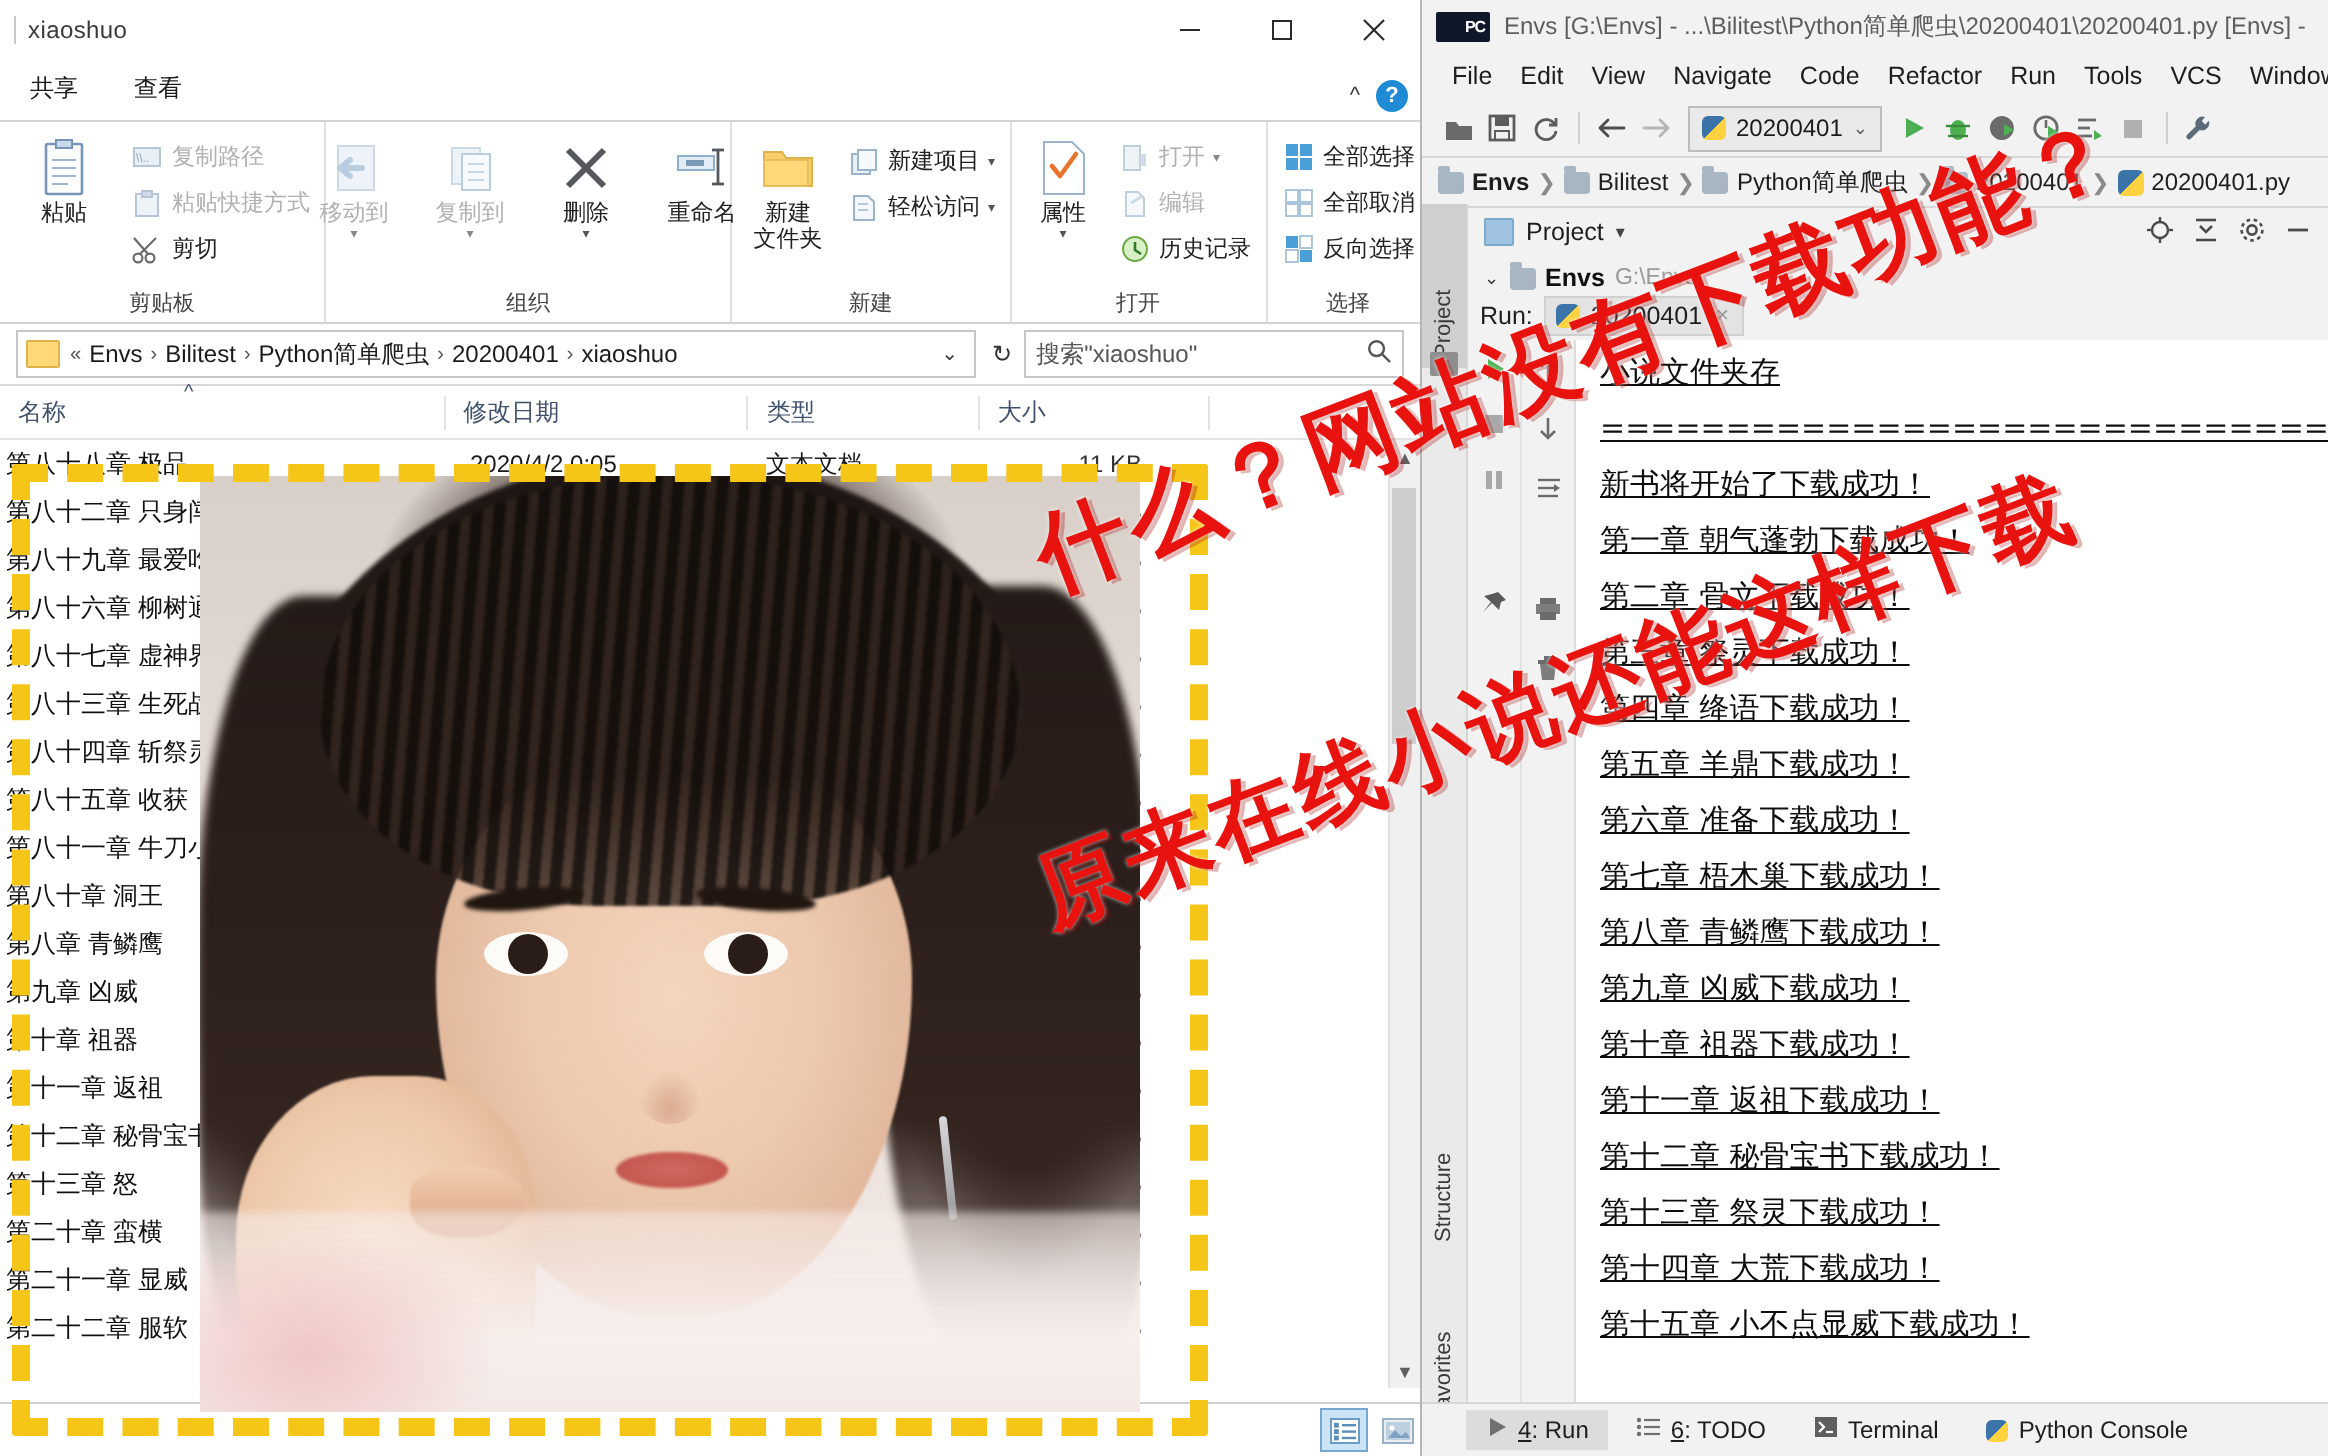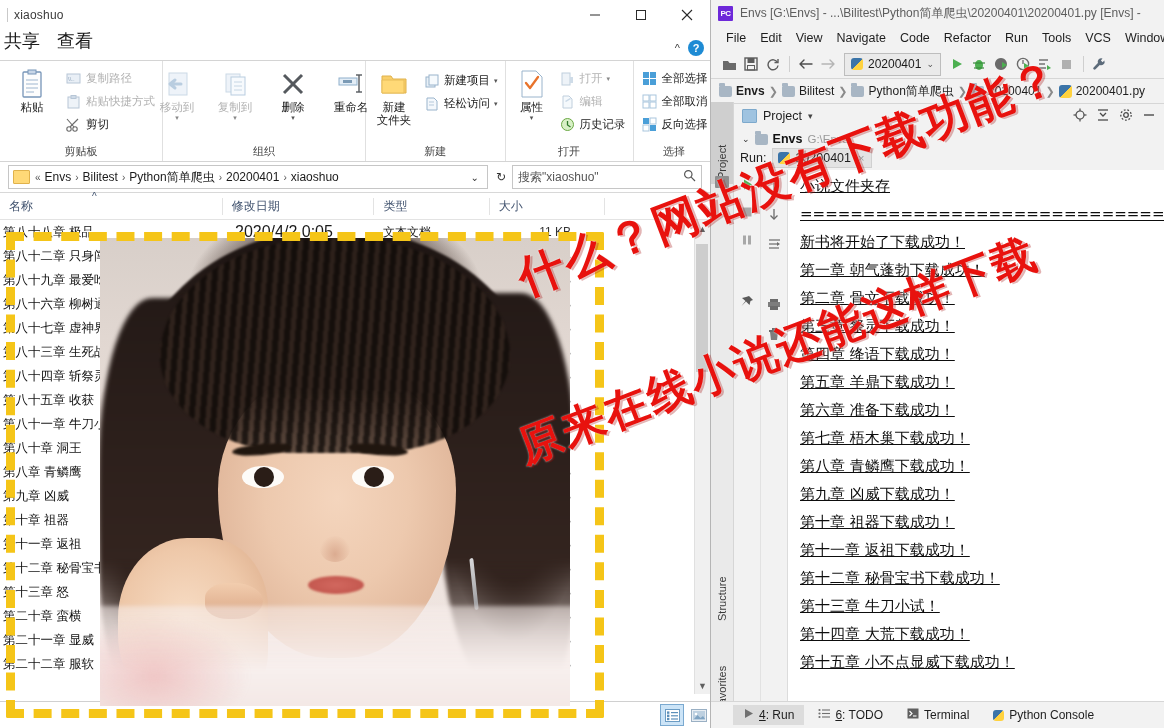--- a/index.html
+++ b/index.html
@@ -34,21 +34,21 @@
     width: 46px; height: 30px; display: flex; align-items: center; justify-content: center;
     color: #2b2b2b; font-size: 13px; line-height: 1;
   }
   .win-btn svg { display: block; }
 
   .exp-tabs {
     height: 30px; background: #ffffff; display: flex; align-items: flex-end;
     position: relative; border-bottom: 1px solid #d4d4d4;
   }
   .exp-tab {
-    font-size: 18px; color: #1a1a1a; padding: 0 13px 7px 4px;
+    font-size: 12px; color: #1a1a1a; padding: 0 13px 7px 15px;
   }
   .exp-tab-right {
     position: absolute; right: 6px; bottom: 4px; display: flex; align-items: center; gap: 8px;
   }
   .chev-up { color: #3a3a3a; font-size: 11px; }
   .help-circle {
     width: 16px; height: 16px; border-radius: 50%; background: #1e8bd4; color: #fff;
     font-size: 11px; display: flex; align-items: center; justify-content: center;
     font-weight: bold;
   }
@@ -114,21 +114,21 @@
   .col-h.first { border-left: none; }
   .sort-arrow { position: absolute; left: 92px; top: -2px; font-size: 10px; color: #40526e; }
 
   
   .file-area { position: relative; height: 474px; overflow: hidden; background: #fff; }
   .file-row {
     height: 24px; display: flex; align-items: center; font-size: 12.5px; color: #111;
     position: relative;
   }
   .fr-name { width: 232px; padding-left: 3px; white-space: nowrap; overflow: hidden; }
-  .fr-date { width: 148px; color: #1a1a1a; font-size: 16px; }
+  .fr-date { width: 148px; color: #1a1a1a; font-size: 12px; }
   .fr-type { width: 110px; color: #1a1a1a; font-size: 12px; }
   .fr-size { width: 78px; text-align: right; color: #333; font-size: 12px; }
 
   
   .exp-scroll {
     position: absolute; right: 0; top: 0; width: 15px; height: 100%;
     background: #f0f0f0; border-left: 1px solid #e0e0e0;
   }
   .exp-scroll .thumb { position: absolute; top: 24px; left: 1px; width: 12px; height: 128px; background: #cdcdcd; }
   .exp-scroll .sb-up, .exp-scroll .sb-dn {
@@ -259,23 +259,23 @@
   #pycharm {
     position: absolute; left: 711px; top: 0; width: 453px; height: 728px;
     background: #f2f2f2; overflow: hidden;
     font-family: "Liberation Sans", "DejaVu Sans", sans-serif;
   }
   .pc-title {
     height: 26px; display: flex; align-items: center; gap: 7px; padding-left: 7px;
     background: #f2f2f2; font-size: 12px; color: #5d5d5d; white-space: nowrap; overflow: hidden;
   }
   .pc-logo {
-    width: 15px; height: 15px; background: #6d28d9; color: #fff; font-size: 8px; font-weight: bold;
+    width: 15px; height: 15px; background: #0f172a; color: #fff; font-size: 8px; font-weight: bold;
     display: flex; align-items: center; justify-content: center; letter-spacing: -.5px;
-    border-radius: 1px; flex: 0 0 auto;
+    border-radius: 1px; flex: 0 0 auto; padding-left: 12px;
   }
   .pc-menu {
     height: 24px; display: flex; align-items: center; gap: 0px; padding-left: 8px;
     font-size: 12.5px; color: #1e1e1e; background: #f2f2f2; text-align: center;
   }
   .pc-menu span { padding: 0 7px; }
   .pc-toolbar {
     height: 28px; display: flex; align-items: center; gap: 2px; padding-left: 8px;
     background: #f2f2f2; border-bottom: 1px solid #d6d6d6;
   }
@@ -1127,21 +1127,21 @@
               <div class="cline">第三章 祭灵下载成功！</div>
               <div class="cline">第四章 绛语下载成功！</div>
               <div class="cline">第五章 羊鼎下载成功！</div>
               <div class="cline">第六章 准备下载成功！</div>
               <div class="cline">第七章 梧木巢下载成功！</div>
               <div class="cline">第八章 青鳞鹰下载成功！</div>
               <div class="cline">第九章 凶威下载成功！</div>
               <div class="cline">第十章 祖器下载成功！</div>
               <div class="cline">第十一章 返祖下载成功！</div>
               <div class="cline">第十二章 秘骨宝书下载成功！</div>
-              <div class="cline">第十三章 牛刀小试！</div>
+              <div class="cline">第十三章 祭灵下载成功！</div>
               <div class="cline">第十四章 大荒下载成功！</div>
               <div class="cline">第十五章 小不点显威下载成功！</div>
             </div>
         </div>
       </div>
     </div>
 
     <div class="pc-status">
       <div class="st-item sel">
         <span>

